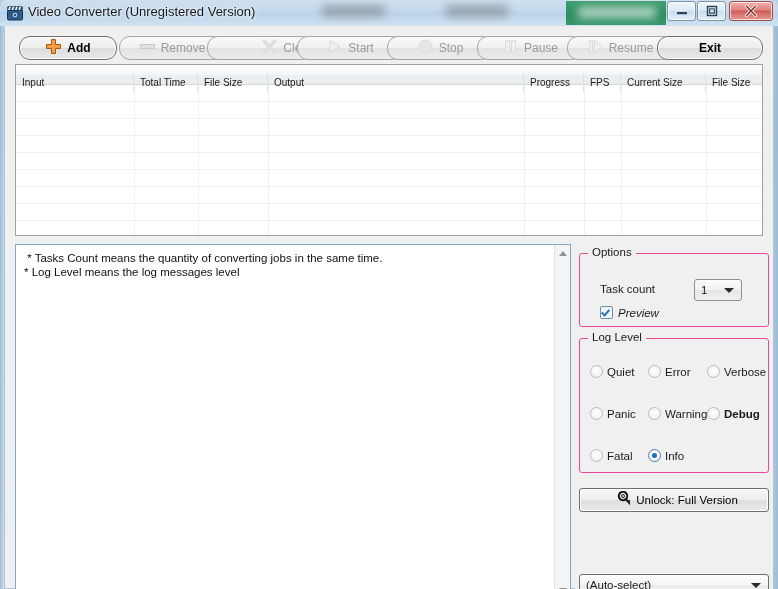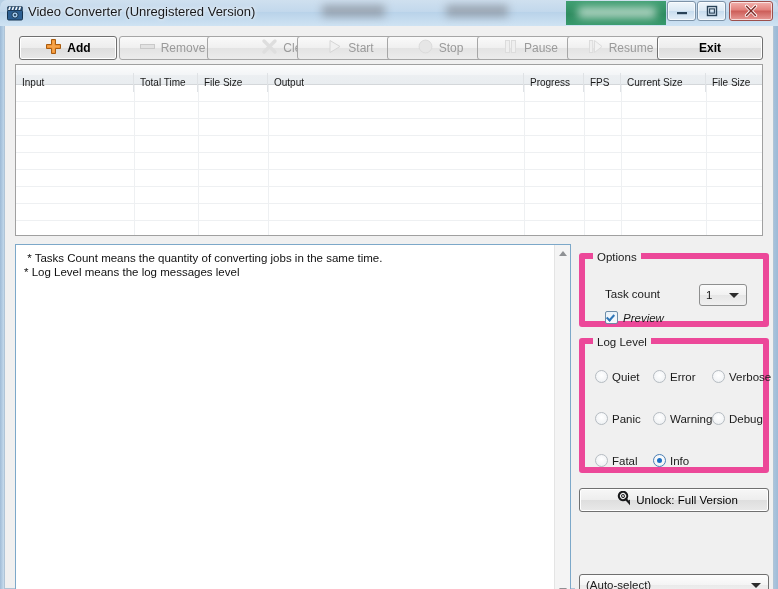--- a/index.html
+++ b/index.html
@@ -93,21 +93,21 @@
     border-bottom: 1px solid #b0c4d6;
   }
 
   
   #toolbar {
     position: absolute; left: 0; top: 0; width: 768px; height: 36px;
   }
   .tbtn {
     position: absolute; top: 10px; height: 24px;
     border: 1px solid #a6a6a6;
-    border-radius: 3px;
+    border-radius: 11px;
     font-size: 12px;
     display: flex; align-items: center; justify-content: center;
     gap: 5px;
     background: linear-gradient(to bottom, #fafafa 0%, #f0f0f0 48%, #e3e3e3 50%, #ececec 100%);
     color: #2b2b2b;
   }
   .tbtn.enabled {
     border: 1px solid #707070;
     background: linear-gradient(to bottom, #f6f6f6 0%, #ededed 48%, #dddddd 50%, #e8e8e8 100%);
     box-shadow: inset 0 0 0 1px #ffffff;
@@ -176,21 +176,21 @@
   .sb-tri.down { border-left: 4px solid transparent; border-right: 4px solid transparent; border-top: 5px solid #8f9194; }
 
   
   #sidepanel {
     position: absolute; left: 570px; top: 218px;
     width: 198px; height: 355px;
     background: #f0f0f0;
   }
   .groupbox {
     position: absolute;
-    border: 6px solid #ec4899;
+    border: 1px solid #ec4899;
     border-radius: 3px;
   }
   .groupbox > .gb-title {
     position: absolute; left: 8px; top: -8px;
     background: #f0f0f0;
     padding: 0 4px;
     font-size: 11.5px; color: #1a1a1a;
   }
   #gb-options { left: 4px; top: 9px; width: 190px; height: 74px; }
   #gb-loglevel { left: 4px; top: 94px; width: 190px; height: 135px; }
@@ -483,21 +483,21 @@
         </div>
 
         <div class="radio-wrap" style="left:10px; top:68px;">
           <span class="rb-circle"></span>
           <span class="rb-label">Panic</span>
         </div>
         <div class="radio-wrap" style="left:68px; top:68px;">
           <span class="rb-circle"></span>
           <span class="rb-label">Warning</span>
         </div>
-        <div class="radio-wrap" style="left:127px; top:68px;">
+        <div class="radio-wrap" style="left:127px; top:68px;font-weight:bold;">
           <span class="rb-circle"></span>
           <span class="rb-label">Debug</span>
         </div>
 
         <div class="radio-wrap" style="left:10px; top:110px;">
           <span class="rb-circle"></span>
           <span class="rb-label">Fatal</span>
         </div>
         <div class="radio-wrap" style="left:68px; top:110px;">
           <span class="rb-circle checked"></span>

